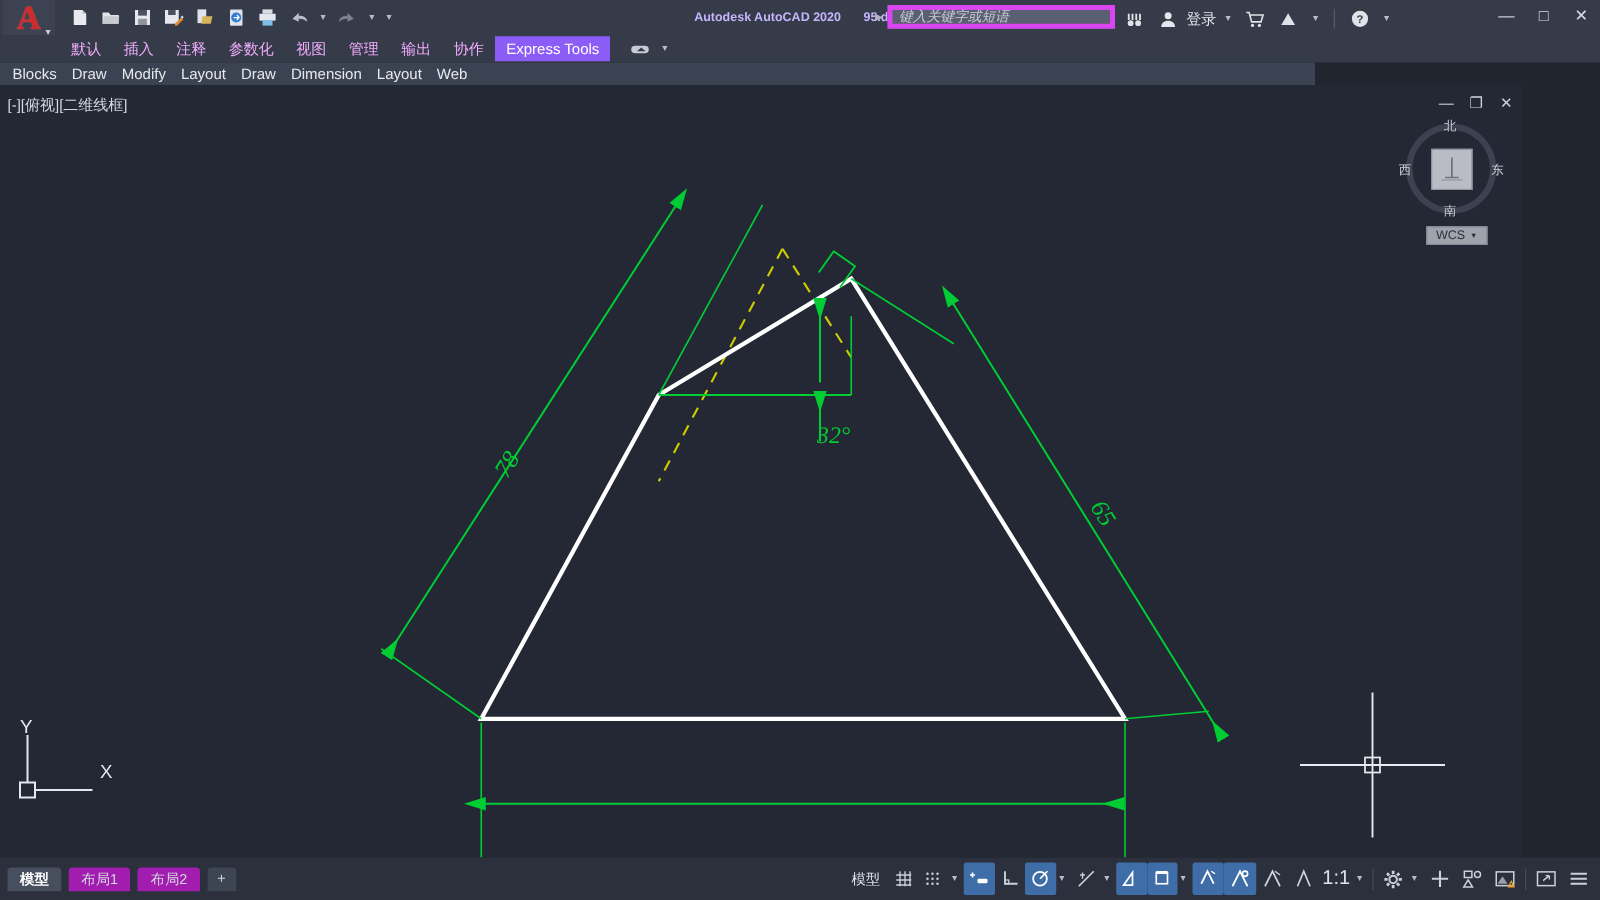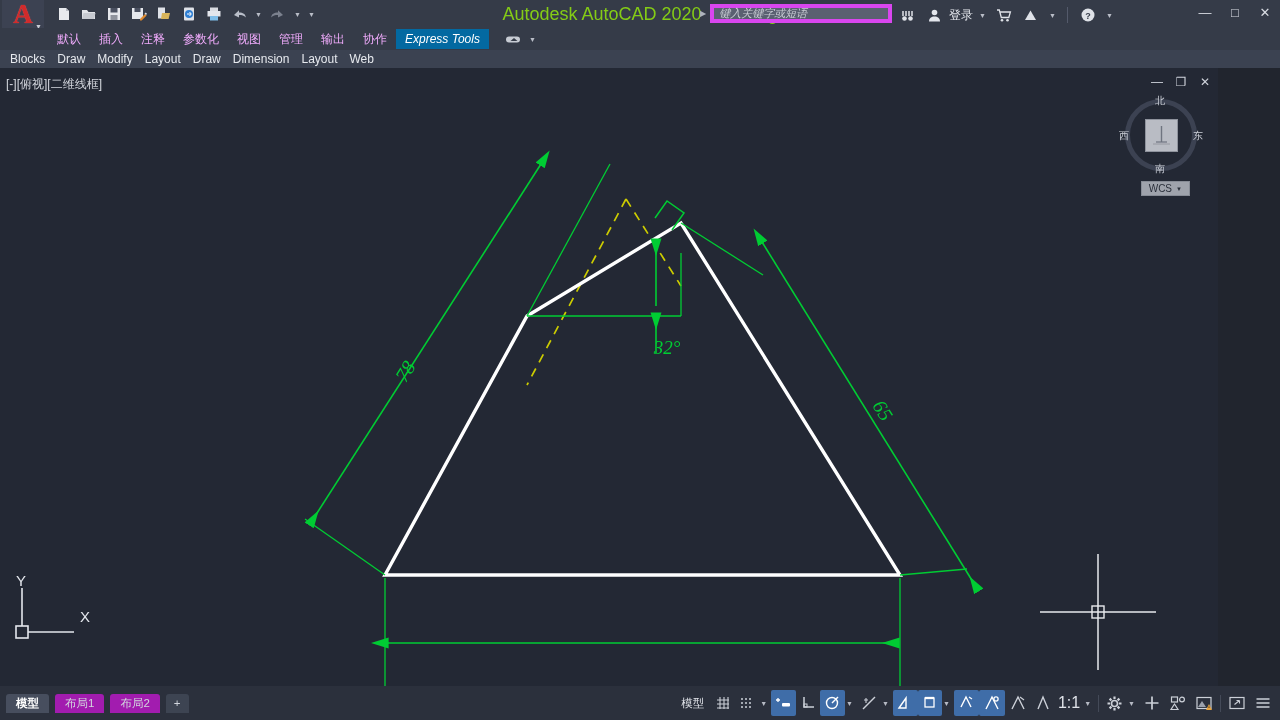--- a/index.html
+++ b/index.html
@@ -36,21 +36,21 @@
     width:24px; height:24px; display:flex; align-items:center; justify-content:center;
     border-radius:2px;
   }
   .mini-caret { font-size:7px; color:#b9bdc7; padding:0 3px; }
 
   .title-text {
     position:absolute; left:0; right:0; top:0; height:28px;
     display:flex; align-items:center; justify-content:center;
     pointer-events:none;
   }
-  .title-text span { font-size:18px; color:#84cc16; }
+  .title-text span { font-size:10px; color:#c4b5fd;font-weight:bold; }
   .title-dwg { margin-left:18px; }
 
   .search-wrap {
     position:absolute; left:700px; top:4px;
     display:flex; align-items:center; gap:4px;
   }
   .search-caret { color:#aeb3bd; font-size:8px; }
   .search-box {
     width:182px; height:19px; background:#5a6071;
     border:4px solid #d946ef;
@@ -67,26 +67,26 @@
 
   
   .ribbon-tabs {
     position:absolute; left:0; top:28px; width:1280px; height:22px;
     background:#353b48; display:flex; align-items:center; padding-left:48px;
   }
   .rtab {
     height:20px; padding:0 9px; display:flex; align-items:center;
     font-size:12px; color:#f0abfc;
   }
-  .rtab.active { background:#0369a1; color:#ffffff;font-style:italic; }
+  .rtab.active { background:#8b5cf6; color:#ffffff; }
   .panel-toggle { margin-left:16px; display:flex; align-items:center; gap:3px; }
 
   
   .menubar {
-    position:absolute; left:0; top:50px; width:1280px; height:18px;
+    position:absolute; left:0; top:50px; width:1052px; height:18px;
     background:#3b4251; display:flex; align-items:center; padding-left:4px;
   }
   .mitem { padding:0 6px; height:18px; display:flex; align-items:center; font-size:12px; color:#e6e9ee; }
 
   
   .canvas-area {
     position:absolute; left:0; top:68px; width:1218px; height:618px;
     background:#232834; overflow:hidden;
   }
   .vp-label {

